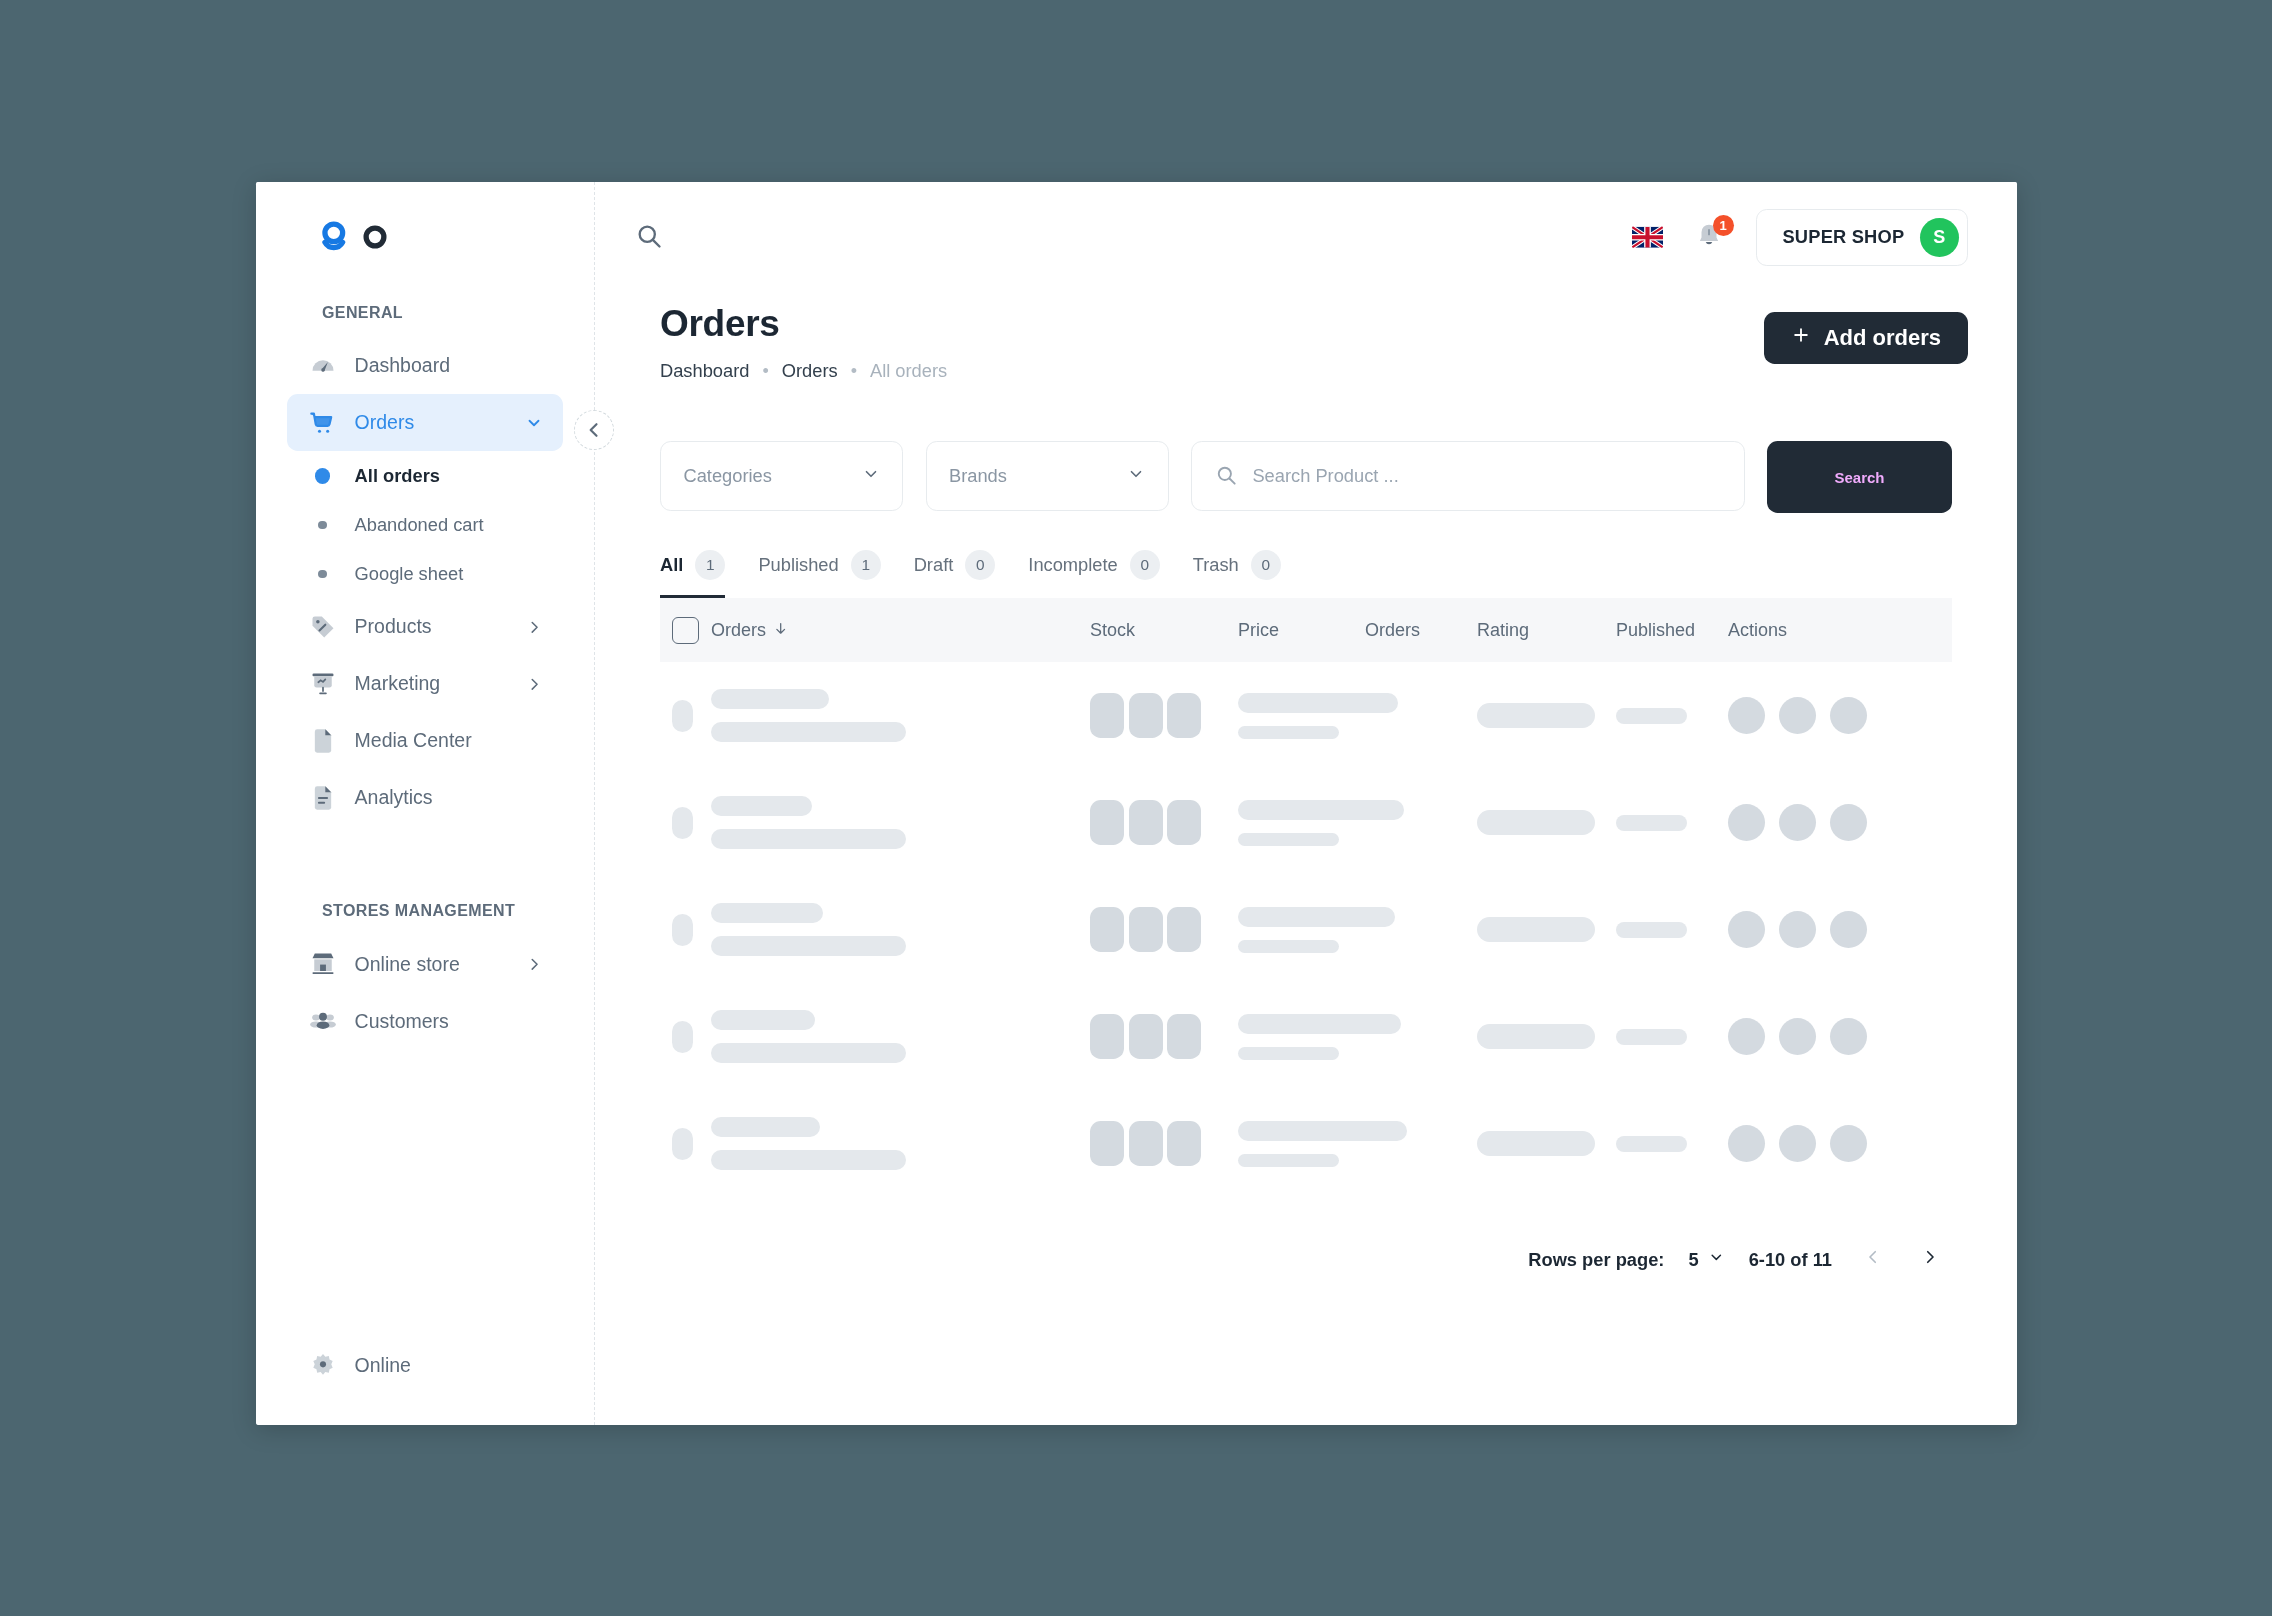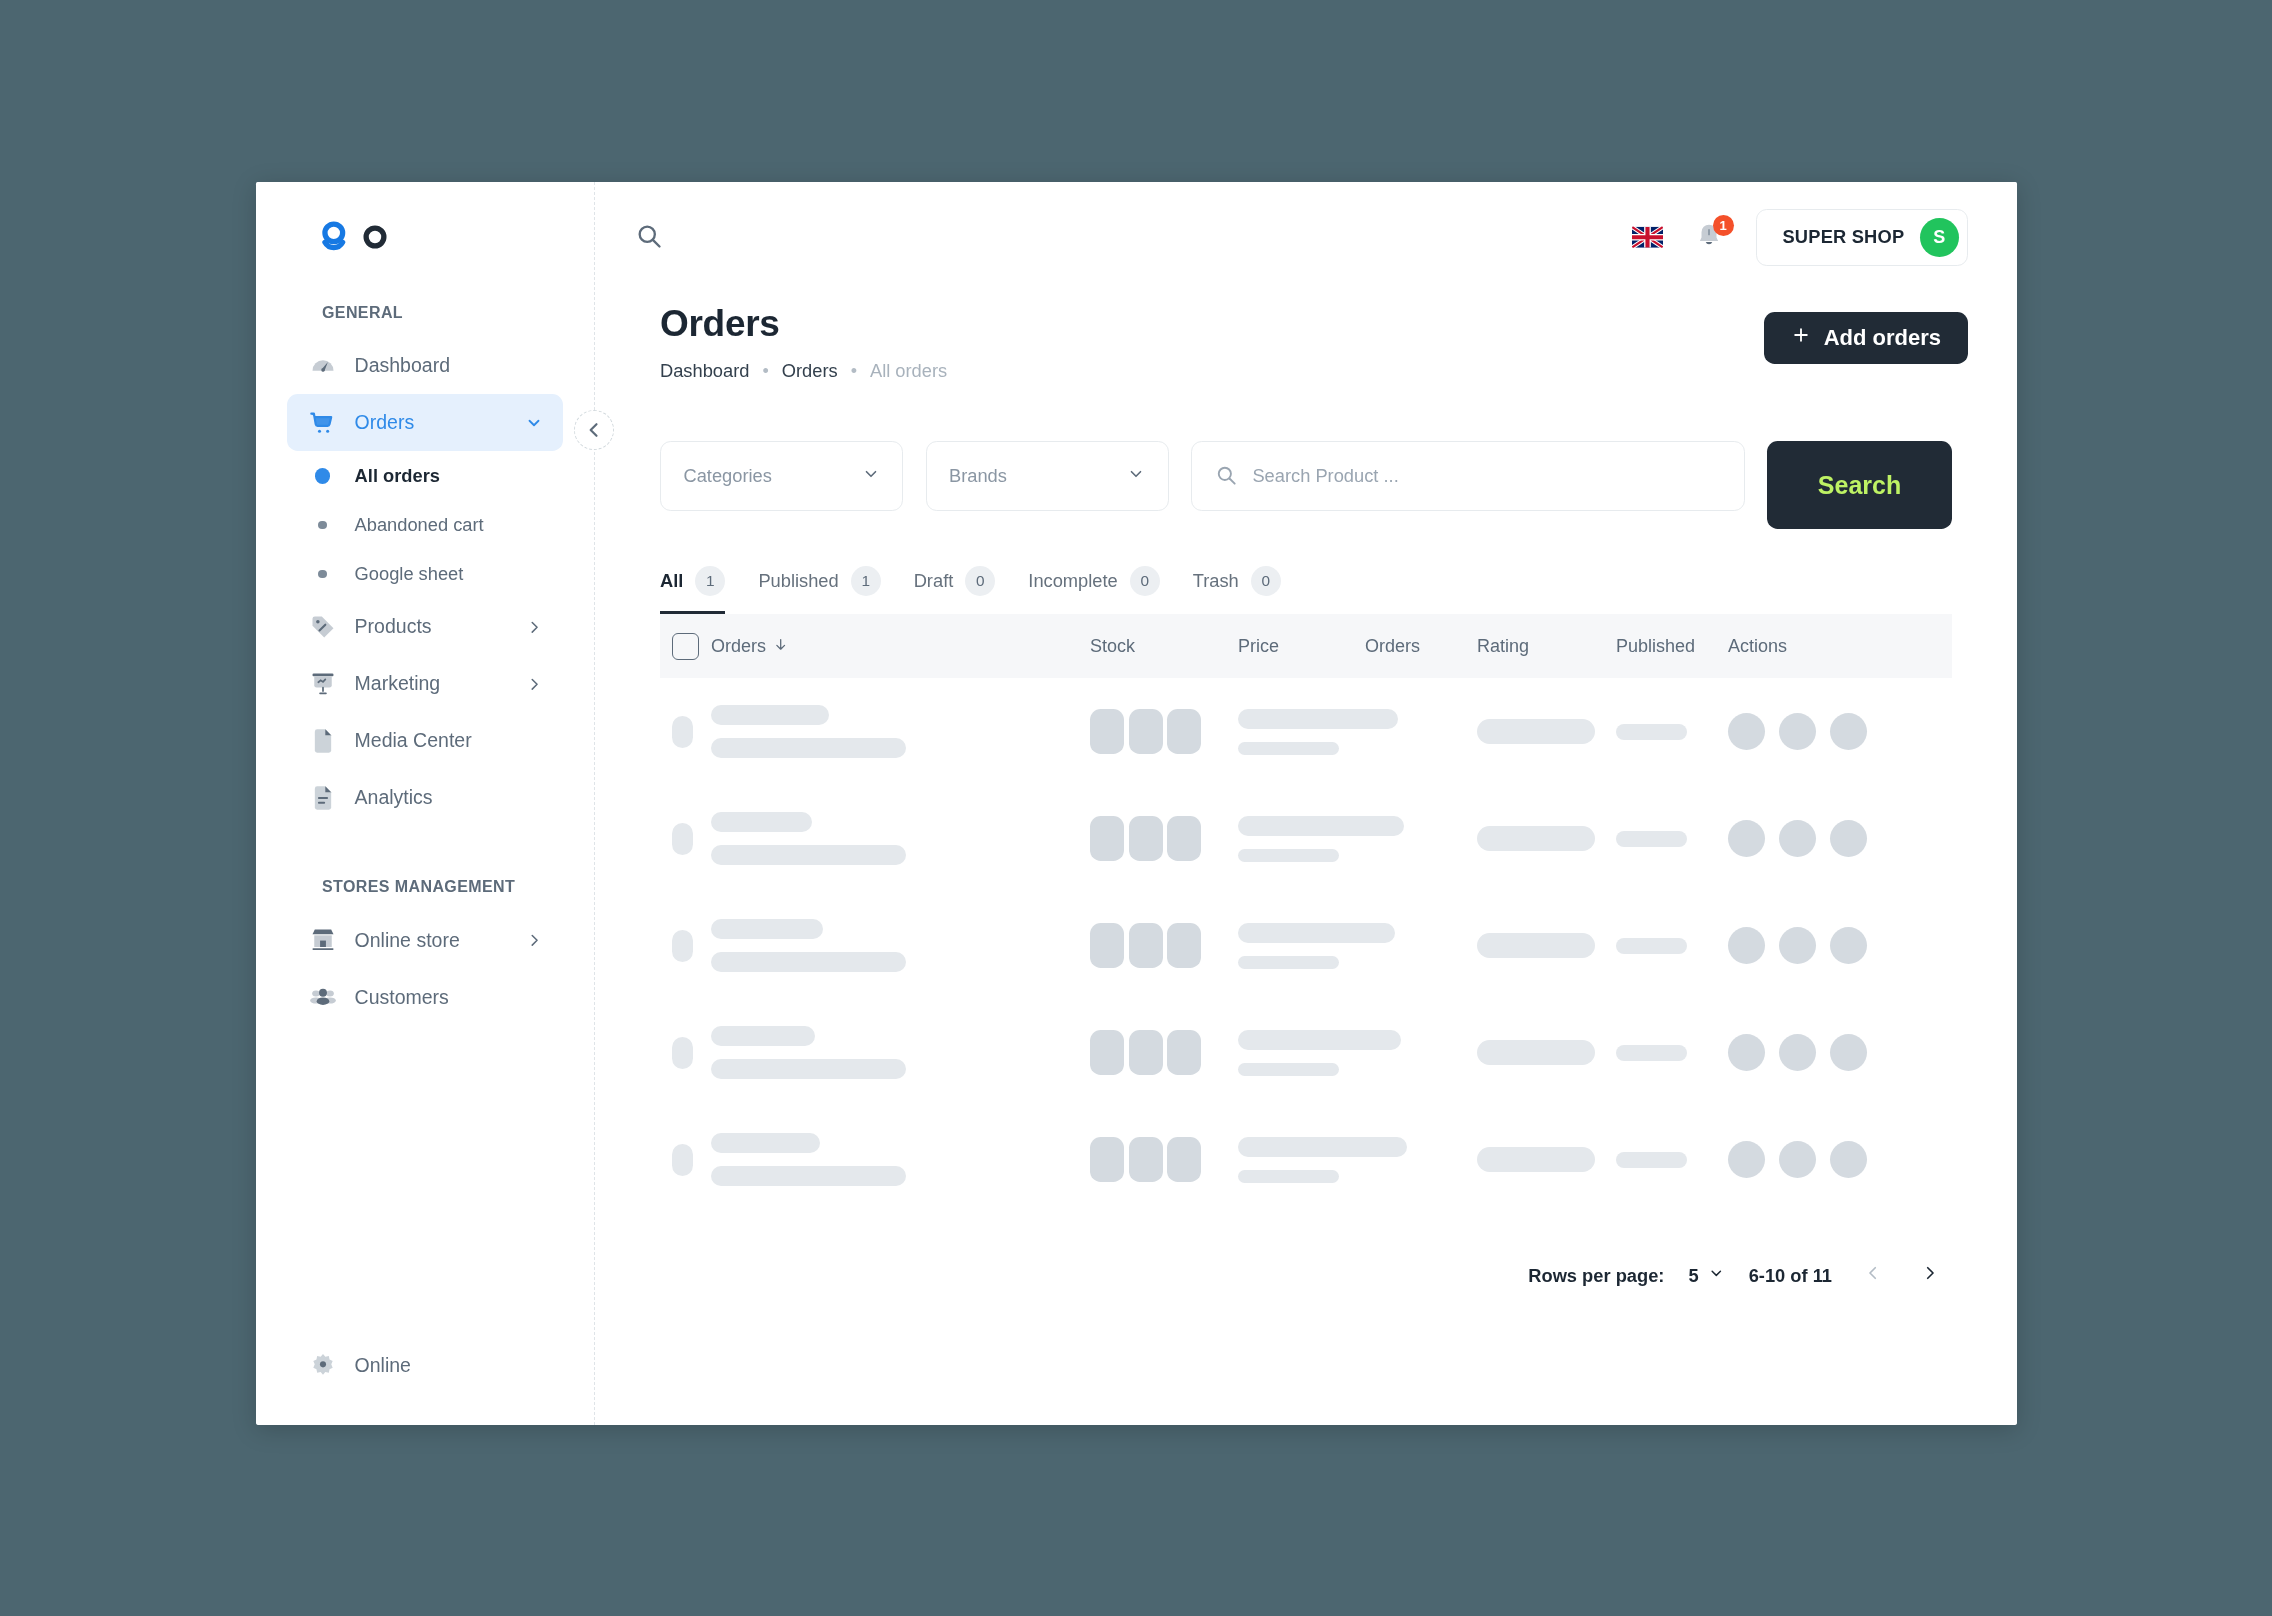--- a/index.html
+++ b/index.html
@@ -55,21 +55,21 @@
 
   .nav-section-title {
     font-size: 16px;
     font-weight: bold;
     letter-spacing: 0.4px;
     color: #5d6b7a;
     padding: 0 0 0 66px;
     margin-top: 12px;
     margin-bottom: 15.4px;
   }
-  .nav-section-title.second { margin-top: 52px; }
+  .nav-section-title.second { margin-top: 76px; }
 
   .nav-item {
     display: flex; align-items: center;
     height: 57px;
     margin: 0 31px 0 31px;
     padding: 0 20px 0 20px;
     border-radius: 10.7px;
     cursor: pointer;
     color: #5d6b7a;
     font-size: 19.5px;
@@ -231,24 +231,24 @@
   }
   .search-box input {
     border: none; outline: none; background: transparent;
     font-size: 18.3px; color: #1c2733;
     font-family: inherit;
     flex: 1 1 auto;
     height: 100%;
   }
   .search-box input::placeholder { color: #9aa5b1; }
   .search-btn {
-    width: 185px; height: 88px;
-    background: #212b36; color: #bef264;
+    width: 185px; height: 72px;
+    background: #212b36; color: #f0abfc;
     border: none; border-radius: 10.7px;
-    font-size: 25px; font-weight: bold;
+    font-size: 15px; font-weight: bold;
     cursor: pointer;
     font-family: inherit;
   }
 
   
   .tabs {
     display: flex; align-items: center; gap: 33px;
     padding: 37px 65px 0 65px;
   }
   .tab {

